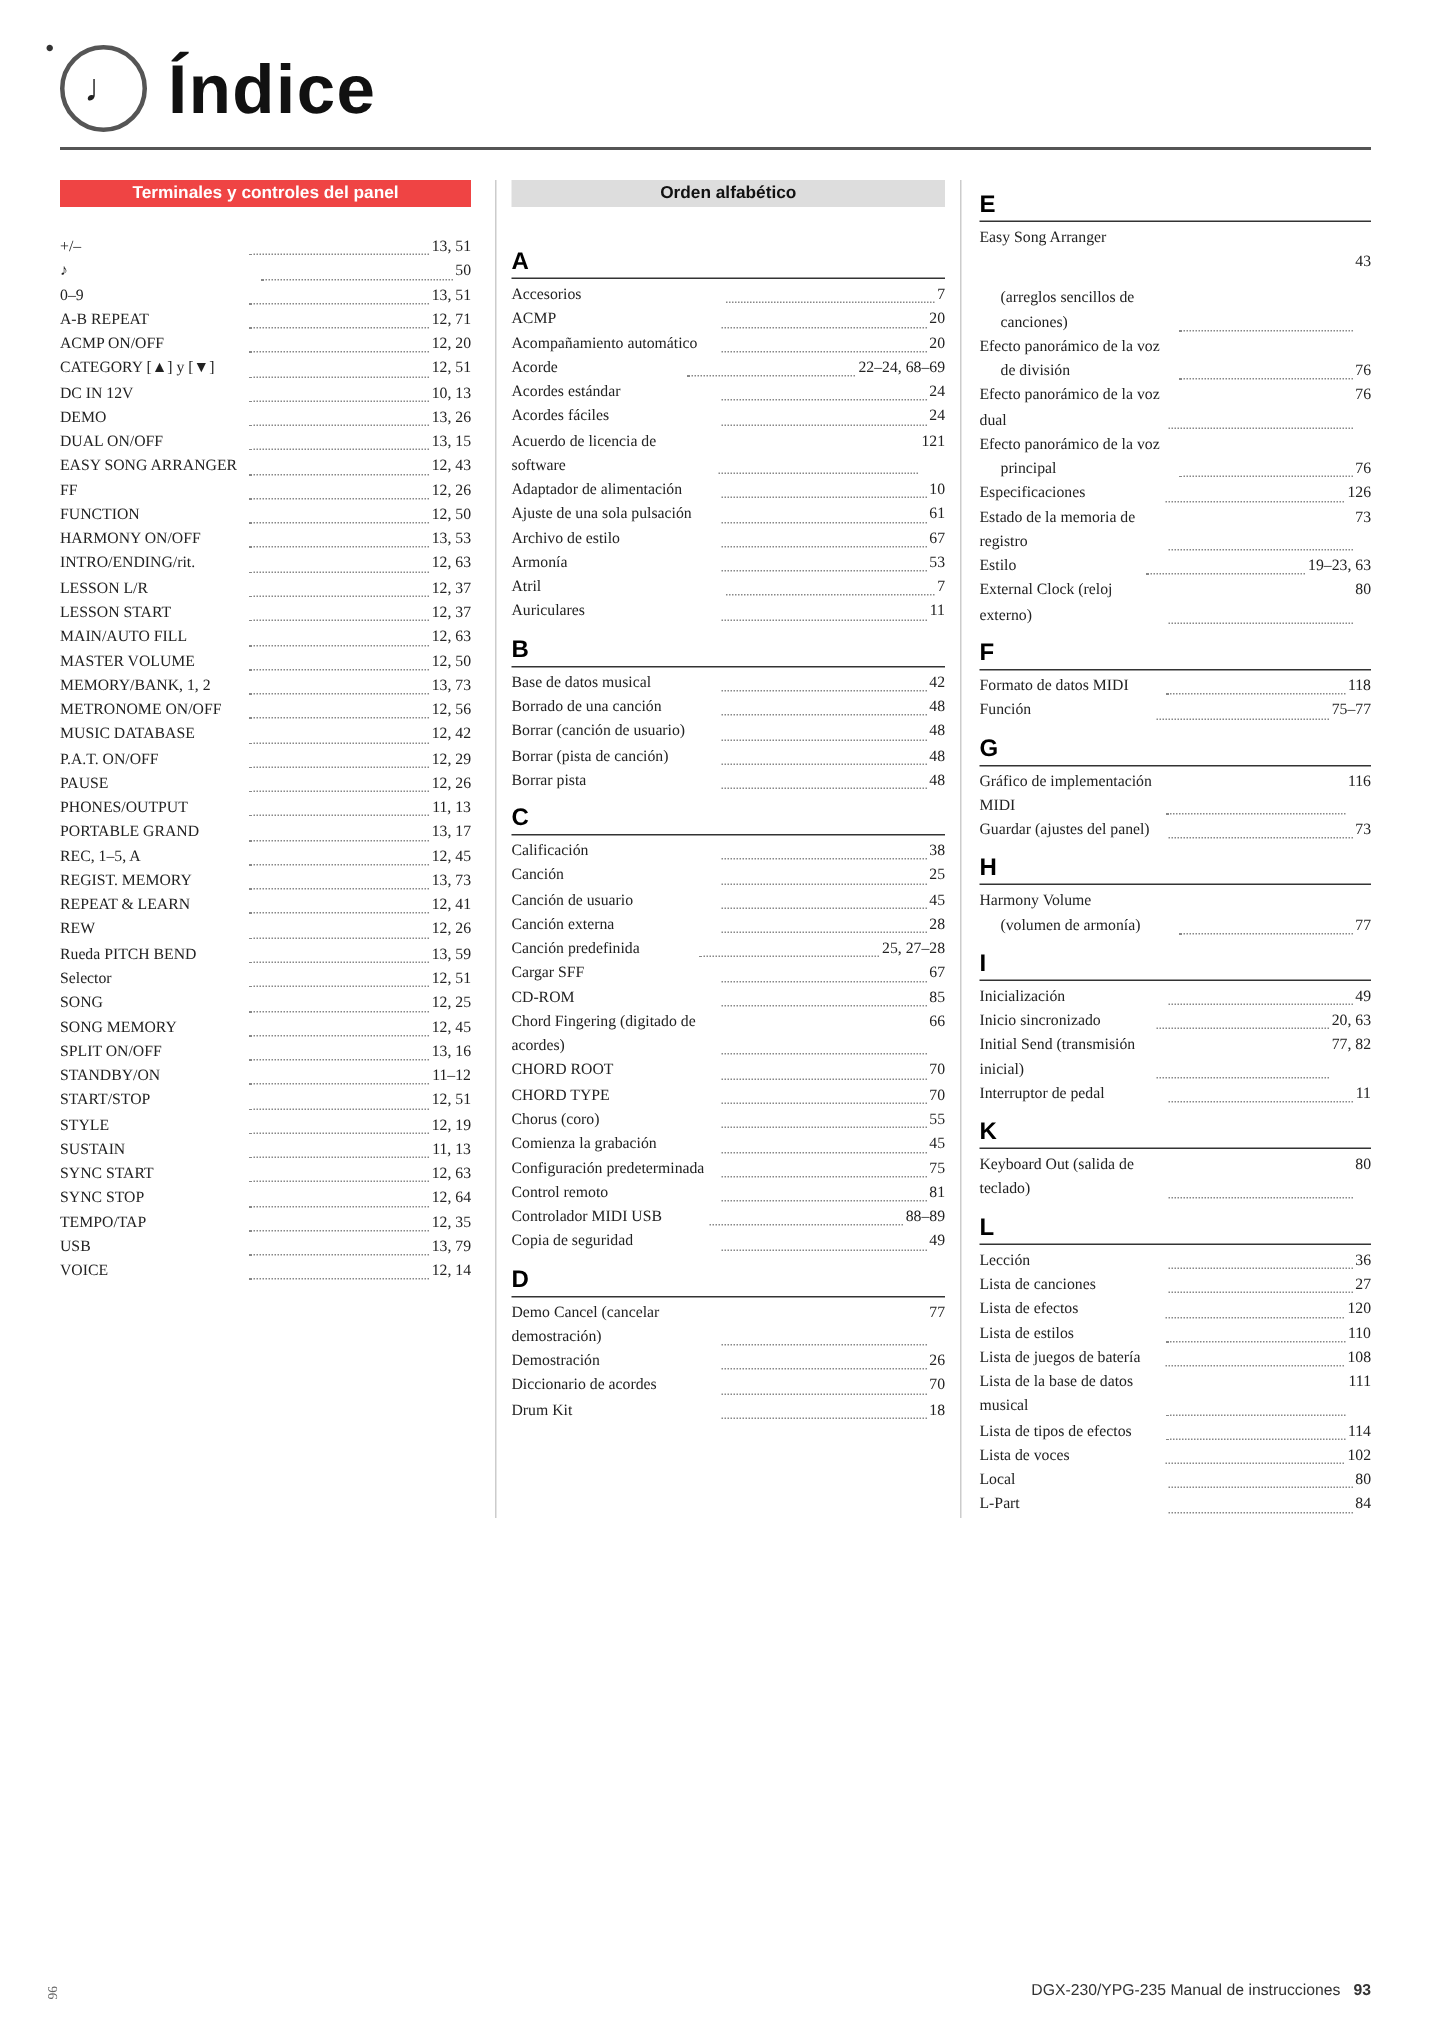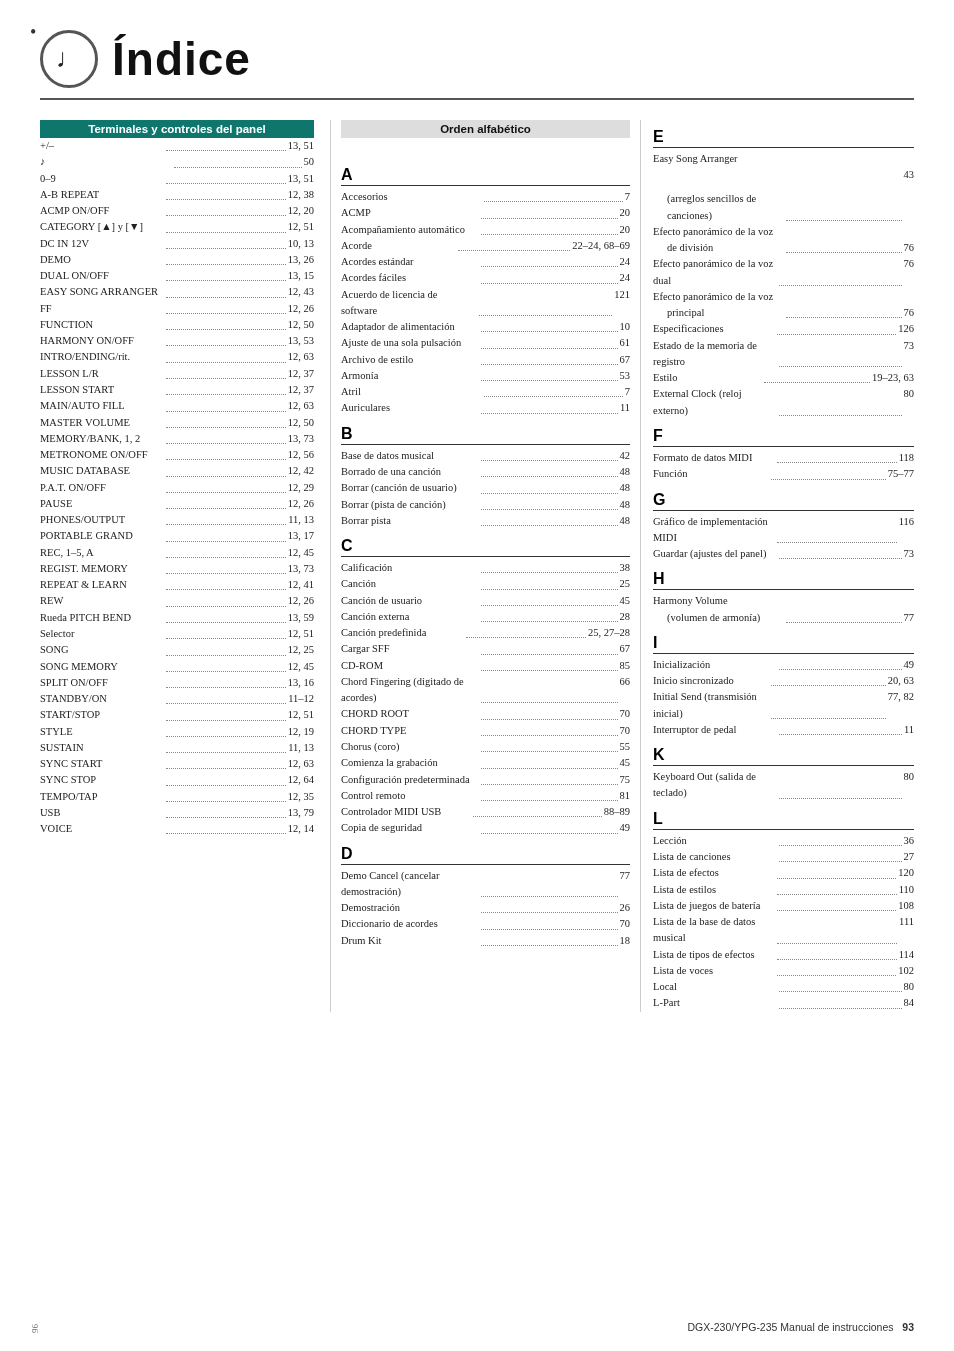--- a/index.html
+++ b/index.html
@@ -85,27 +85,27 @@
 
     
     .col-right {
       flex: 1;
       padding-left: 12px;
       border-left: 1px solid #ccc;
     }
 
     
     .section-header {
-      background: #0f766e;
+      background: #ef4444;
       color: #fff;
       text-align: center;
       font-size: 11.5px;
       font-weight: bold;
       padding: 3px 6px;
-      margin-bottom: 0;
+      margin-bottom: 19px;
       font-family: Arial, sans-serif;
     }
 
     .section-header-light {
       background: #ddd;
       color: #111;
       text-align: center;
       font-size: 11.5px;
       font-weight: bold;
       padding: 3px 6px;
@@ -217,21 +217,21 @@
             <span class="entry-page">50</span>
           </div>
           <div class="index-entry">
             <span class="entry-name">0–9</span>
             <span class="entry-dots"></span>
             <span class="entry-page">13, 51</span>
           </div>
           <div class="index-entry">
             <span class="entry-name">A-B REPEAT</span>
             <span class="entry-dots"></span>
-            <span class="entry-page">12, 38</span>
+            <span class="entry-page">12, 71</span>
           </div>
           <div class="index-entry">
             <span class="entry-name">ACMP ON/OFF</span>
             <span class="entry-dots"></span>
             <span class="entry-page">12, 20</span>
           </div>
           <div class="index-entry">
             <span class="entry-name">CATEGORY [▲] y [▼]</span>
             <span class="entry-dots"></span>
             <span class="entry-page">12, 51</span>

